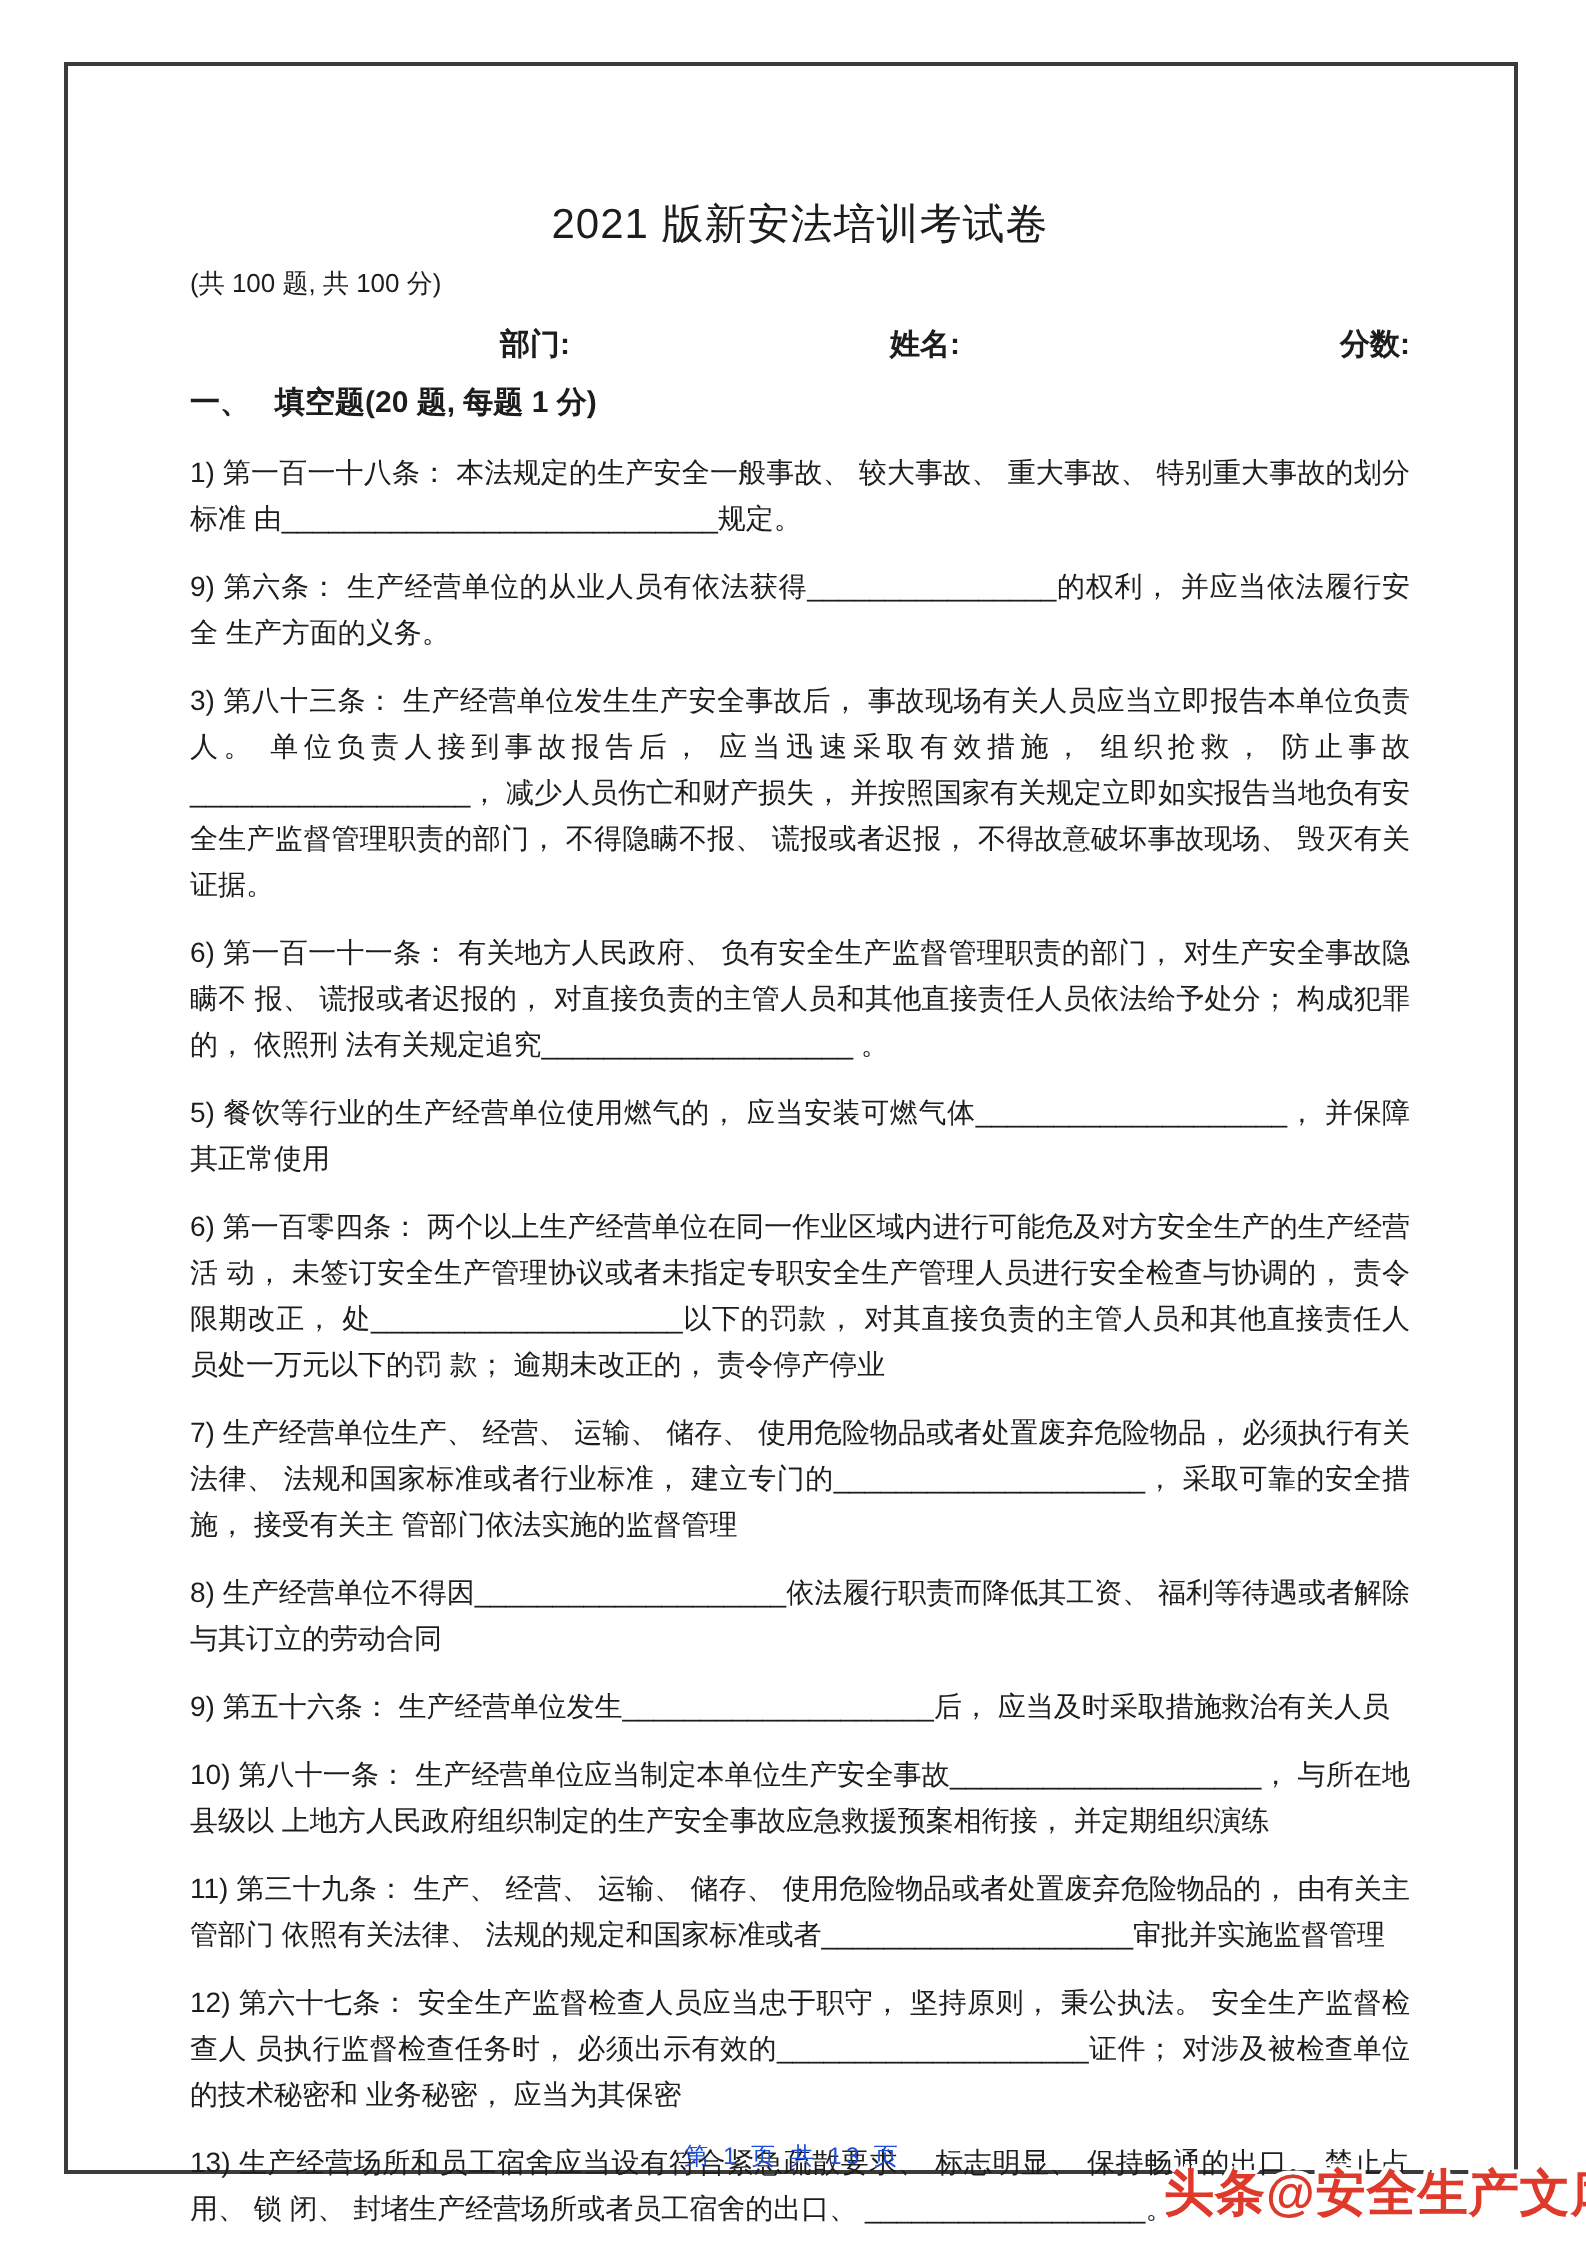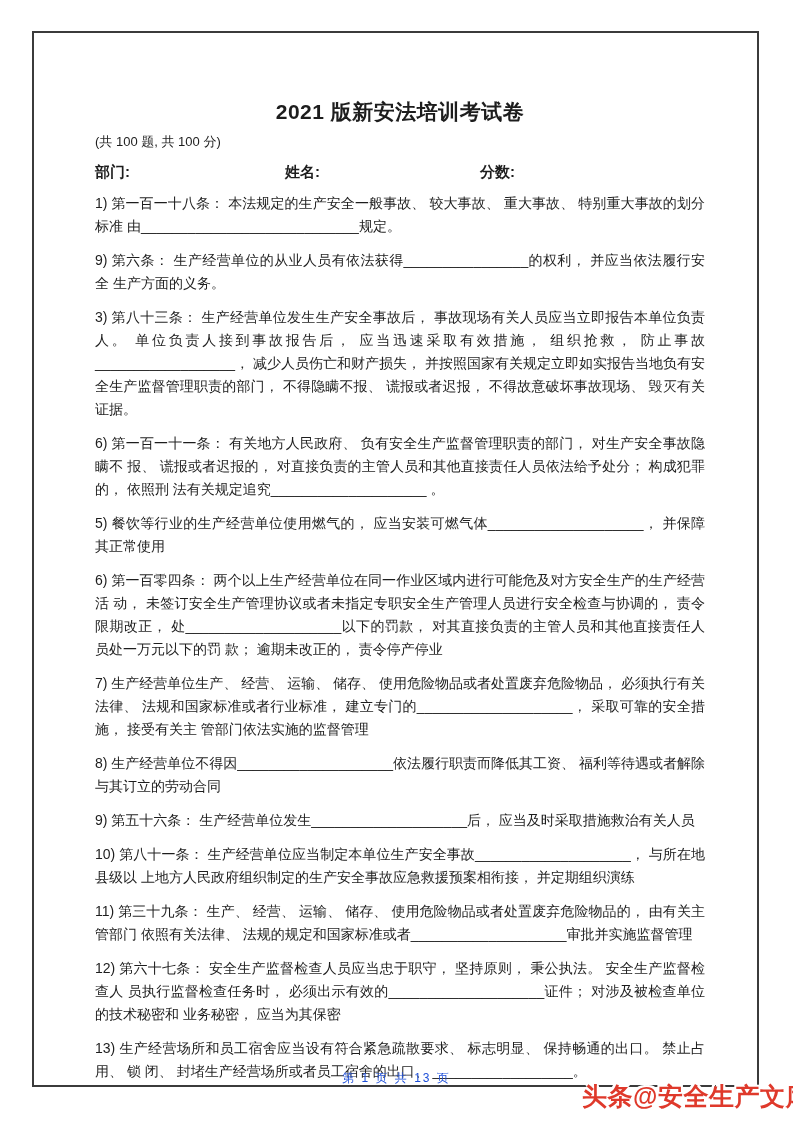--- a/index.html
+++ b/index.html
@@ -18,35 +18,36 @@
     border: 2px solid #3b3b3b;
     box-sizing: border-box;
   }
   .content {
     position: absolute;
     left: 95px; top: 98px;
     width: 610px;
   }
   .doc-title {
     font-size: 21px;
-    font-weight: bold;
+    font-weight: normal;
     text-align: center;
     margin: 0 0 7px 0;
     letter-spacing: 0.5px;
   }
   .doc-subtitle {
     font-size: 13px;
     text-align: left;
     margin: 0 0 12px 0;
   }
   .header-row {
     display: flex;
     font-weight: bold;
     font-size: 15px;
     margin-bottom: 10px;
+    text-align: right;
   }
   .header-field-dept  { width: 190px; }
   .header-field-name  { width: 195px; }
   .header-field-score { flex: 1; }
   .section-heading {
     font-weight: bold;
     font-size: 15px;
     margin: 0 0 14px 0;
     white-space: pre-wrap;
   }
@@ -92,20 +93,21 @@
 <div class="content">
   <h1 class="doc-title">2021 版新安法培训考试卷</h1>
   <div class="doc-subtitle">(共 100 题, 共 100 分)</div>
 
   <div class="header-row">
     <span class="header-field-dept">部门:</span>
     <span class="header-field-name">姓名:</span>
     <span class="header-field-score">分数:</span>
   </div>
 
+  <div class="section-heading">一、   填空题(20 题, 每题 1 分)</div>
 
   <p class="question">1) 第一百一十八条： 本法规定的生产安全一般事故、 较大事故、 重大事故、 特别重大事故的划分标准 由____________________________规定。</p>
   <p class="question">9) 第六条： 生产经营单位的从业人员有依法获得________________的权利， 并应当依法履行安全 生产方面的义务。</p>
   <p class="question">3) 第八十三条： 生产经营单位发生生产安全事故后， 事故现场有关人员应当立即报告本单位负责人。 单位负责人接到事故报告后， 应当迅速采取有效措施， 组织抢救， 防止事故__________________， 减少人员伤亡和财产损失， 并按照国家有关规定立即如实报告当地负有安全生产监督管理职责的部门， 不得隐瞒不报、 谎报或者迟报， 不得故意破坏事故现场、 毁灭有关证据。</p>
   <p class="question">6) 第一百一十一条： 有关地方人民政府、 负有安全生产监督管理职责的部门， 对生产安全事故隐瞒不 报、 谎报或者迟报的， 对直接负责的主管人员和其他直接责任人员依法给予处分； 构成犯罪的， 依照刑 法有关规定追究____________________ 。</p>
   <p class="question">5) 餐饮等行业的生产经营单位使用燃气的， 应当安装可燃气体____________________， 并保障其正常使用</p>
   <p class="question">6) 第一百零四条： 两个以上生产经营单位在同一作业区域内进行可能危及对方安全生产的生产经营活 动， 未签订安全生产管理协议或者未指定专职安全生产管理人员进行安全检查与协调的， 责令限期改正， 处____________________以下的罚款， 对其直接负责的主管人员和其他直接责任人员处一万元以下的罚 款； 逾期未改正的， 责令停产停业</p>
   <p class="question">7) 生产经营单位生产、 经营、 运输、 储存、 使用危险物品或者处置废弃危险物品， 必须执行有关法律、 法规和国家标准或者行业标准， 建立专门的____________________， 采取可靠的安全措施， 接受有关主 管部门依法实施的监督管理</p>
   <p class="question">8) 生产经营单位不得因____________________依法履行职责而降低其工资、 福利等待遇或者解除与其订立的劳动合同</p>
   <p class="question">9) 第五十六条： 生产经营单位发生____________________后， 应当及时采取措施救治有关人员</p>

